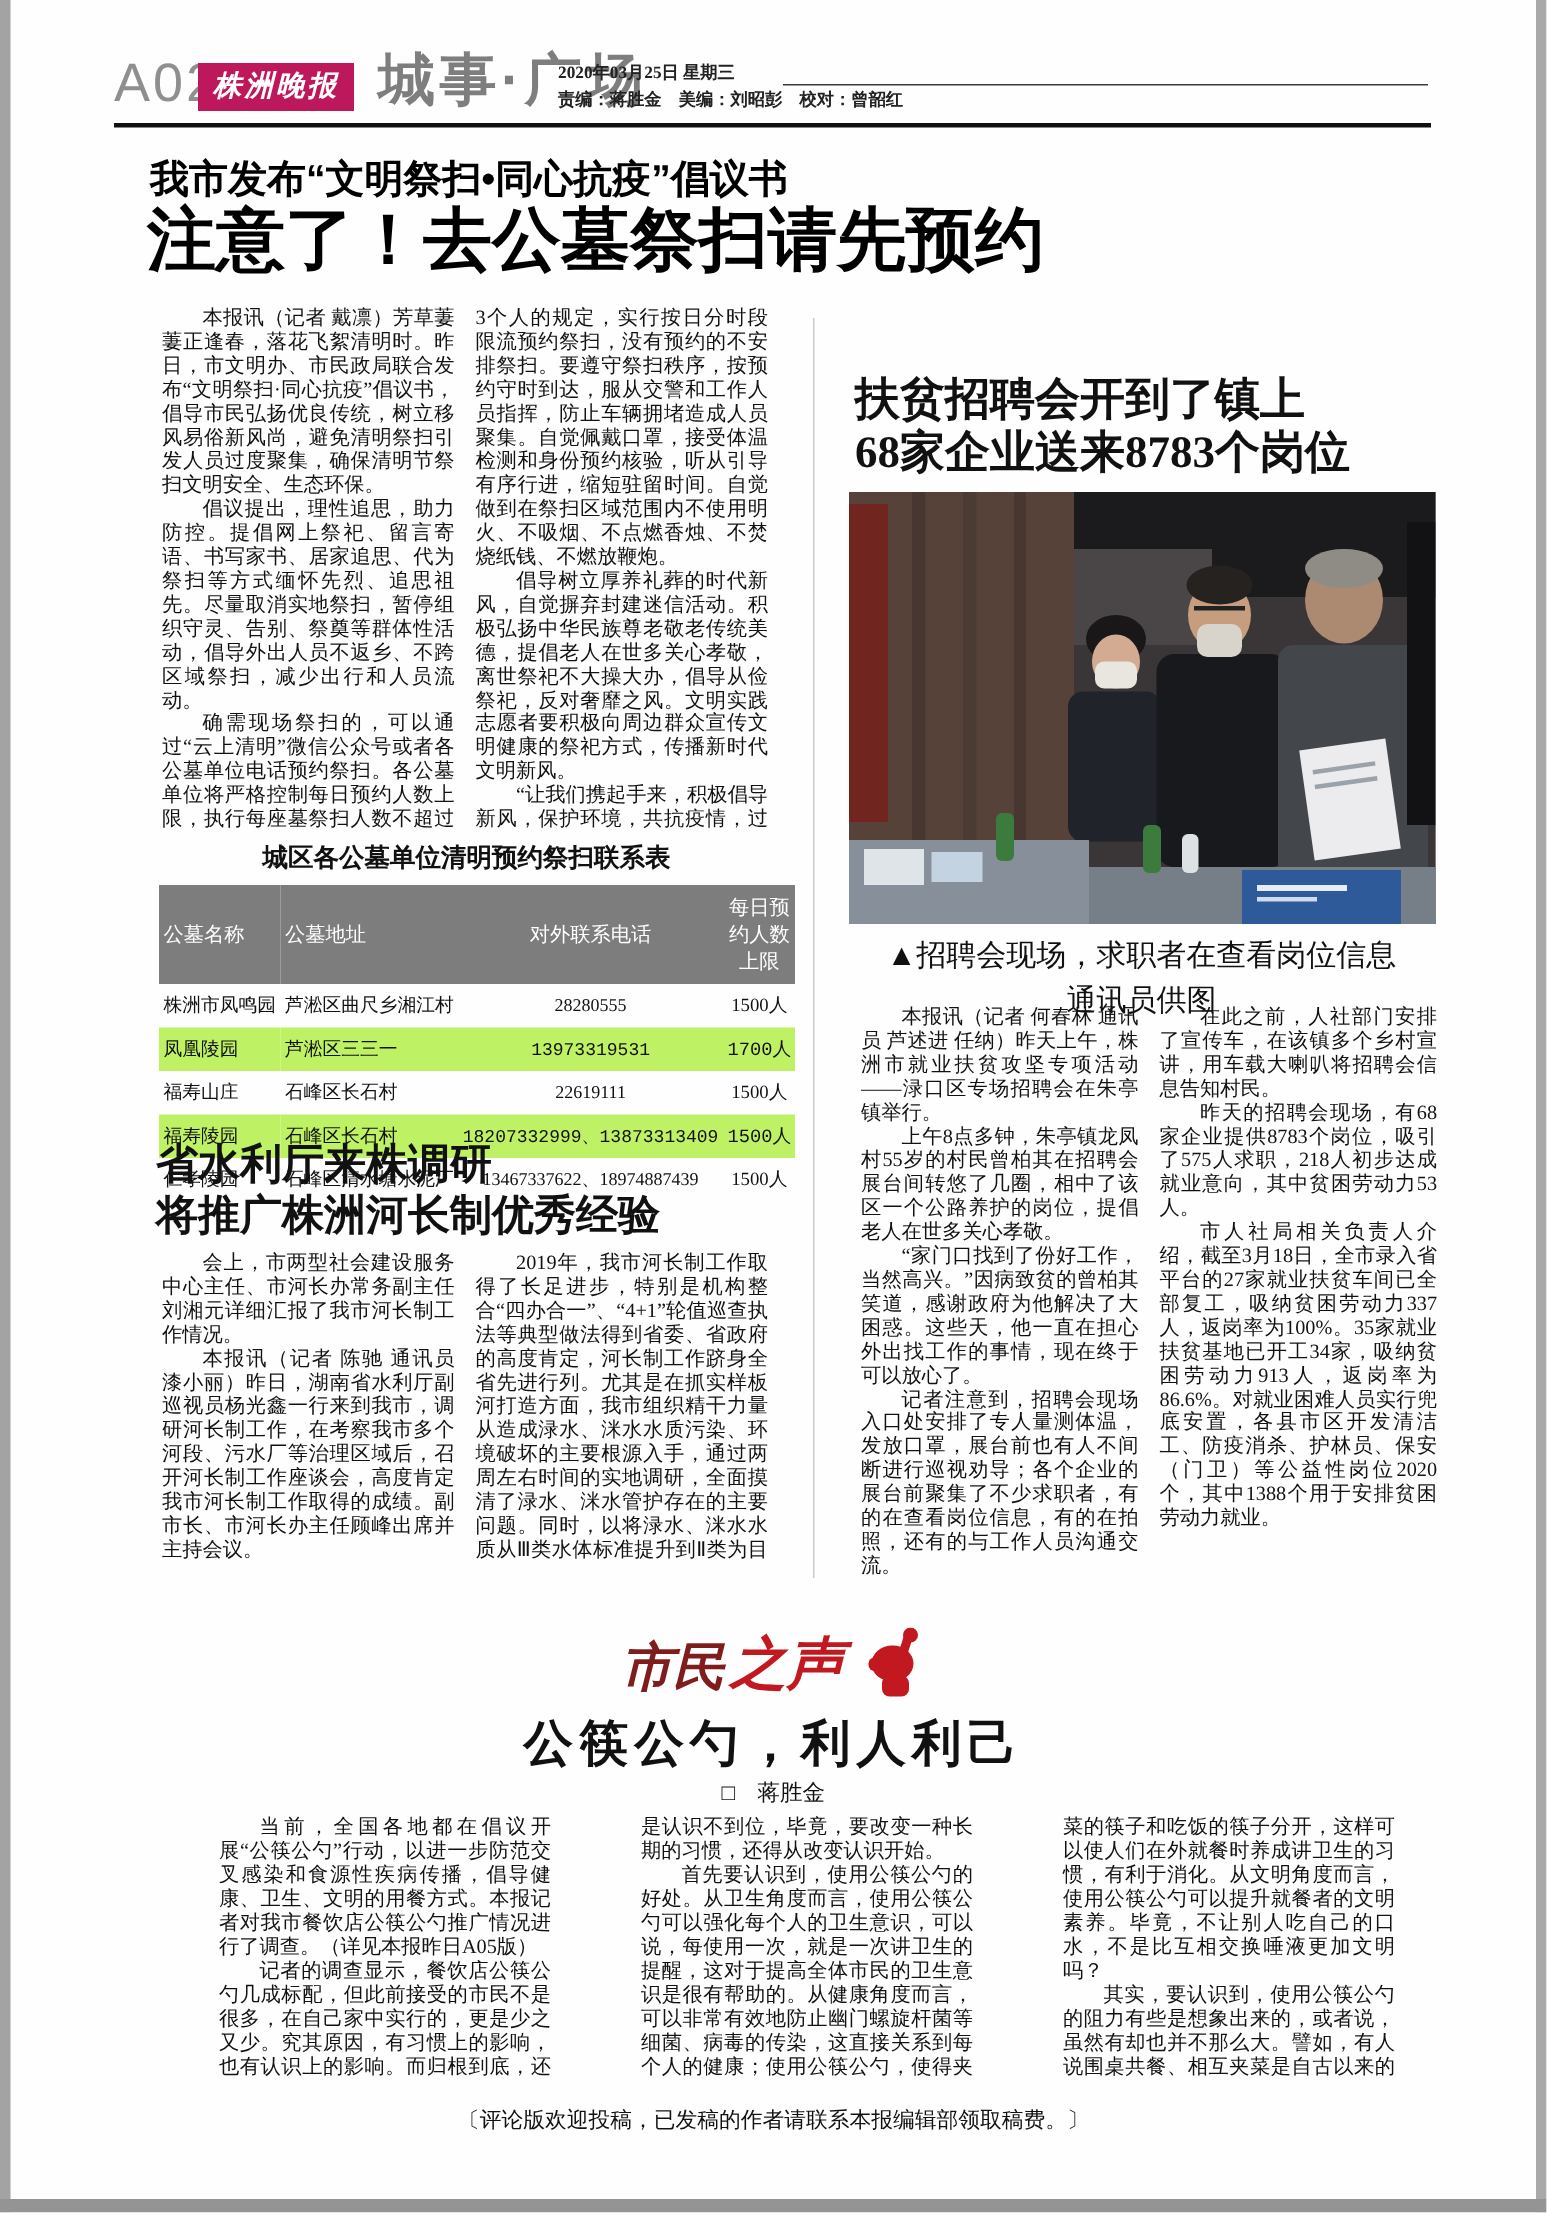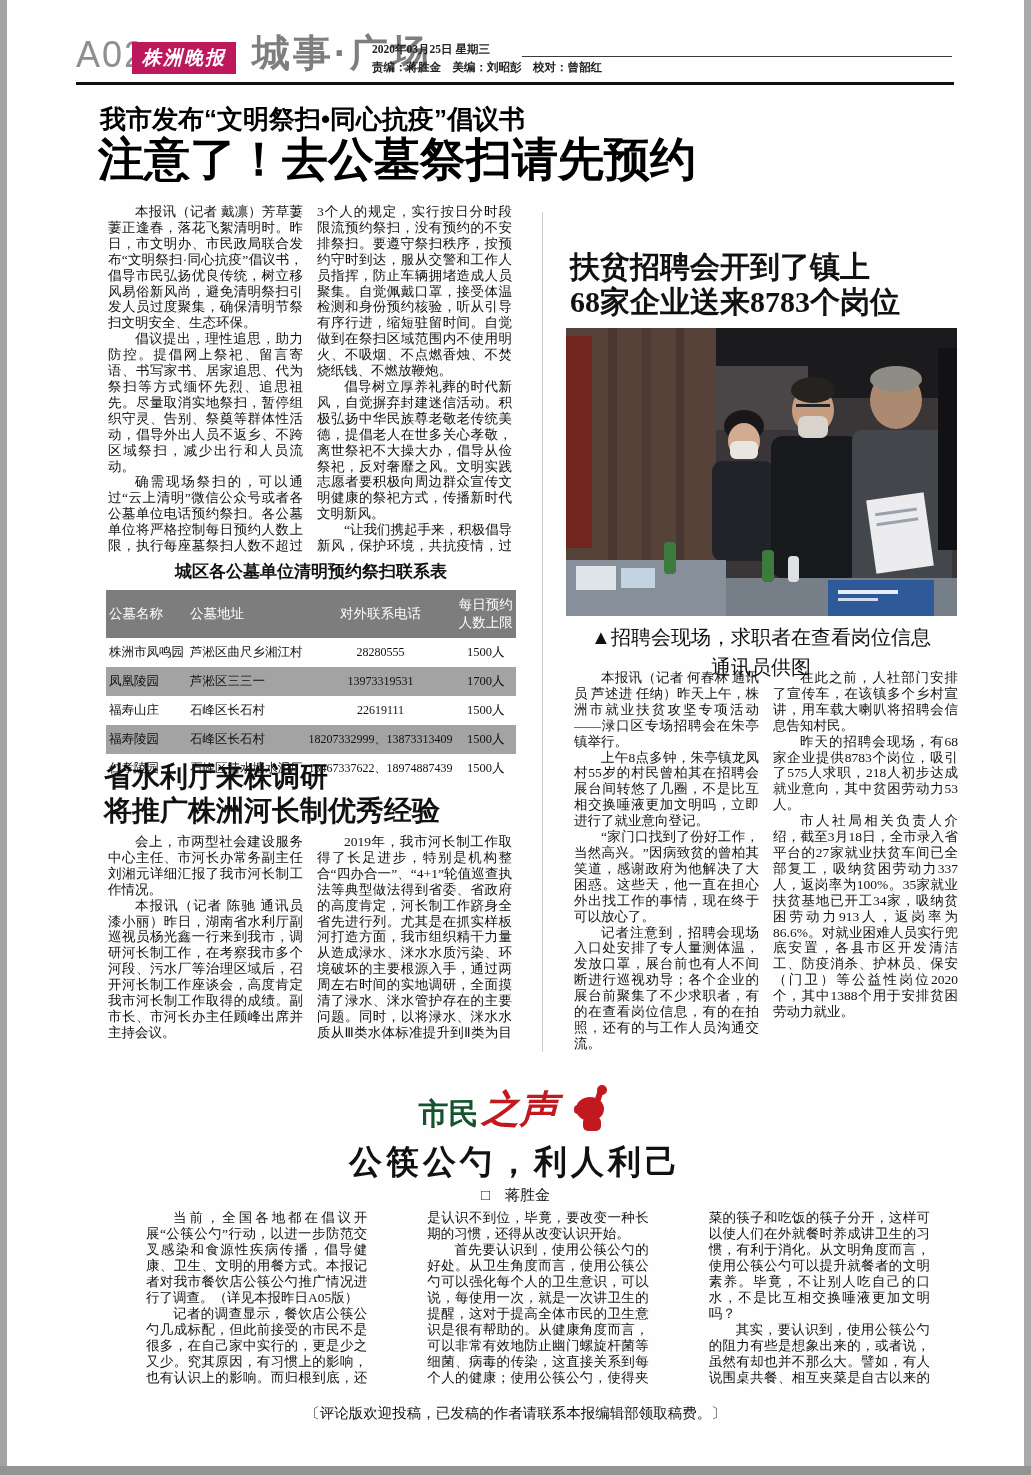--- a/index.html
+++ b/index.html
@@ -36,41 +36,41 @@
   
   .tbl-wrap { left:106px; top:560px; width:410px; }
   .tbl-title { text-align:center; font-weight:bold; font-size:17px; margin-bottom:7px; }
   .tbl-wrap table { width:100%; border-collapse:collapse; font-size:12.5px; }
   .tbl-wrap th { background:#7d7d7d; color:#fff; font-weight:400; font-size:13.5px; padding:6px 3px;
                  text-align:left; }
   .tbl-wrap td { padding:6px 3px; white-space:nowrap; }
   .tbl-wrap th:nth-child(3), .tbl-wrap td:nth-child(3),
   .tbl-wrap th:nth-child(4), .tbl-wrap td:nth-child(4) { text-align:center; }
   .tbl-wrap td:nth-child(3) { font-size:12px; }
-  .tbl-wrap tr.shade { background:#a3a3a3; }
+  .tbl-wrap tr.shade { background:#bef264;font-family:Liberation Mono, monospace; }
 
   
   .a2-headline { left:104px; top:760px; font-weight:bold; font-size:28px; line-height:1.2; }
   .a2-cols { left:108px; top:834px; width:404px; height:218px; column-count:2; }
 
   
   .v-divider { left:542px; top:212px; width:1px; height:840px; background:#cccccc; }
 
   
   .a3-headline { left:570px; top:250px; font-weight:bold; font-size:30px; line-height:1.15; }
   .photo { left:566px; top:328px; width:391px; height:288px; background:#3a3536; }
   .photo svg { display:block; }
   .photo-caption { left:566px; top:622px; width:390px; text-align:center; font-size:20px; line-height:1.5; }
   .a3-cols { left:574px; top:670px; width:384px; height:382px; column-count:2; }
 
   
   .voice-logo { left:0; top:1084px; width:100%; display:flex; justify-content:center;
                 align-items:flex-end; gap:3px; }
-  .voice-logo .w1 { font-family:"Liberation Sans",sans-serif; font-weight:bold; 
-                    font-size:30px; color:#14532d; }
+  .voice-logo .w1 { font-family:"Liberation Sans",sans-serif; font-weight:bold; font-style:italic;
+                    font-size:35px; color:#7f1d1d; }
   .voice-logo .w2 { font-family:"Liberation Sans",sans-serif; font-weight:bold; font-style:italic;
                     font-size:38px; color:#c1191f; }
   .voice-headline { left:0; top:1140px; width:100%; text-align:center; font-weight:bold;
                     font-size:33px; letter-spacing:4px; }
   .voice-author { left:0; top:1186px; width:100%; text-align:center; font-size:15px; }
   .voice-cols { left:106px; top:1210px; width:824px; height:190px; column-count:3; column-gap:20px; }
   .voice-cols p { font-size:13.5px; line-height:16px;margin-left:40px; }
 
   .footer-note { left:0; top:1404px; width:100%; text-align:center; font-size:14.5px; }
 </style>
@@ -210,21 +210,21 @@
         <rect x="272" y="270" width="40" height="3" fill="#cfdcf0"></rect>
       </g>
     </svg>
   </div>
   <div class="abs photo-caption">
     <div>▲招聘会现场，求职者在查看岗位信息</div>
     <div>通讯员供图</div>
   </div>
   <div class="abs cols a3-cols">
       <p>本报讯（记者 何春林 通讯员 芦述进 任纳）昨天上午，株洲市就业扶贫攻坚专项活动——渌口区专场招聘会在朱亭镇举行。</p>
-      <p>上午8点多钟，朱亭镇龙凤村55岁的村民曾柏其在招聘会展台间转悠了几圈，不是比互相交换唾液更加文明吗，立即进行了就业意向登记。</p>
+      <p>上午8点多钟，朱亭镇龙凤村55岁的村民曾柏其在招聘会展台间转悠了几圈，相中了该区一个公路养护的岗位，提倡老人在世多关心孝敬。</p>
       <p>“家门口找到了份好工作，当然高兴。”因病致贫的曾柏其笑道，感谢政府为他解决了大困惑。这些天，他一直在担心外出找工作的事情，现在终于可以放心了。</p>
       <p>记者注意到，招聘会现场入口处安排了专人量测体温，发放口罩，展台前也有人不间断进行巡视劝导；各个企业的展台前聚集了不少求职者，有的在查看岗位信息，有的在拍照，还有的与工作人员沟通交流。</p>
       <p>在此之前，人社部门安排了宣传车，在该镇多个乡村宣讲，用车载大喇叭将招聘会信息告知村民。</p>
       <p>昨天的招聘会现场，有68家企业提供8783个岗位，吸引了575人求职，218人初步达成就业意向，其中贫困劳动力53人。</p>
       <p>市人社局相关负责人介绍，截至3月18日，全市录入省平台的27家就业扶贫车间已全部复工，吸纳贫困劳动力337人，返岗率为100%。35家就业扶贫基地已开工34家，吸纳贫困劳动力913人，返岗率为86.6%。对就业困难人员实行兜底安置，各县市区开发清洁工、防疫消杀、护林员、保安（门卫）等公益性岗位2020个，其中1388个用于安排贫困劳动力就业。</p>
     </div>
 
   <div class="abs voice-logo">
     <span class="w1">市民</span>
     <span class="w2">之声</span>

